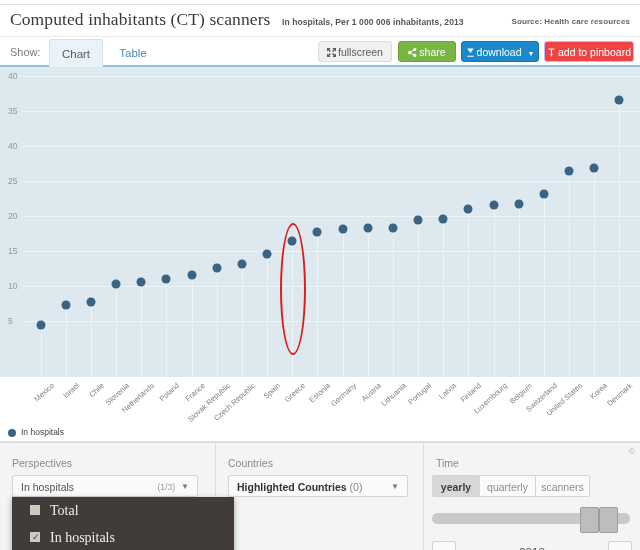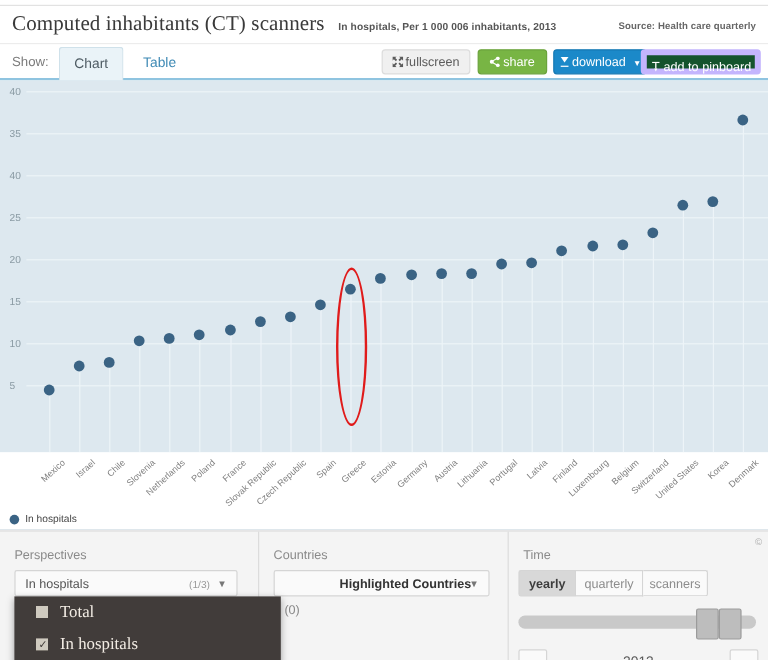--- a/index.html
+++ b/index.html
@@ -53,21 +53,21 @@
 
   .btn{
     position:absolute;top:4px;height:21px;line-height:21px;
     font-size:10.5px;box-sizing:border-box;border-radius:3px;
     cursor:pointer;white-space:nowrap;text-align:center;
   }
   .btn .gl{display:inline-block;vertical-align:-1px;margin-right:2px;}
   .btn-fullscreen{right:248px;width:74px;background:#f0f0f0;color:#5b5b5b;border:1px solid #dcdcdc;}
   .btn-share{right:184px;width:58px;background:#78b544;color:#fff;border:1px solid #6ba33c;}
   .btn-download{right:101px;width:78px;background:#1b89c9;color:#fff;border:1px solid #1578b3;}
-  .btn-pinboard{right:6px;width:100px;background:#14532d;color:#fff;border:5px solid #c4b5fd;}
+  .btn-pinboard{right:6px;width:90px;background:#ef4444;color:#fff;border:1px solid #c4b5fd;}
 
   
   .chart-wrap{position:relative;height:310px;background:#dde8ef;}
   .plot{position:absolute;left:0;top:0;right:0;bottom:0;}
   .gridline{position:absolute;left:22px;right:0;height:1px;background:#edf4f8;}
   .ytick{
     position:absolute;left:8px;font-size:8.5px;color:#8a9aa3;
     transform:translateY(-50%);
   }
   .stem{position:absolute;width:1px;background:#edf4f8;}
@@ -115,21 +115,21 @@
   .select{
     position:absolute;left:12px;top:32px;height:22px;line-height:22px;
     background:#fafafa;border:1px solid #d5d5d5;border-radius:2px;
     box-sizing:border-box;font-size:10.5px;color:#555;cursor:pointer;
   }
   .select.s1{width:186px;}
   .select.s2{width:180px;}
   .select .txt{position:absolute;left:8px;}
   .select .frac{position:absolute;right:22px;font-size:8.5px;color:#999;}
   .select .carr{position:absolute;right:8px;font-size:8px;color:#777;}
-  .select .hl{font-weight:700;color:#333;margin-left:46px;}
+  .select .hl{font-weight:700;color:#333;}
   .select .zero{color:#888;}
 
   
   .dropdown{
     position:absolute;left:12px;top:54px;width:222px;height:96px;
     background:#413c3a;color:#f2ece4;z-index:30;
     box-shadow:0 2px 6px rgba(0,0,0,.35);
     font-family:"Liberation Serif", serif;
   }
   .dd-item{position:relative;height:27px;line-height:27px;padding-left:18px;cursor:pointer;}
@@ -178,21 +178,21 @@
 </head>
 <body>
 
 <div class="app">
 
   <div class="topline"></div>
 
   <div class="header">
     <span class="title">Computed inhabitants (CT) scanners</span>
     <span class="subtitle">In hospitals, Per 1 000 006 inhabitants, 2013</span>
-    <span class="source">Source: Health care quarterly</span>
+    <span class="source">Source: Health care resources</span>
   </div>
 
   <div class="toolbar">
     <span class="show-label">Show:</span>
     <div class="tab chart">Chart</div>
     <div class="tab table">Table</div>
 
     <div class="btn btn-fullscreen">
       <span class="gl">
         <svg width="9" height="9" viewBox="0 0 10 10">

